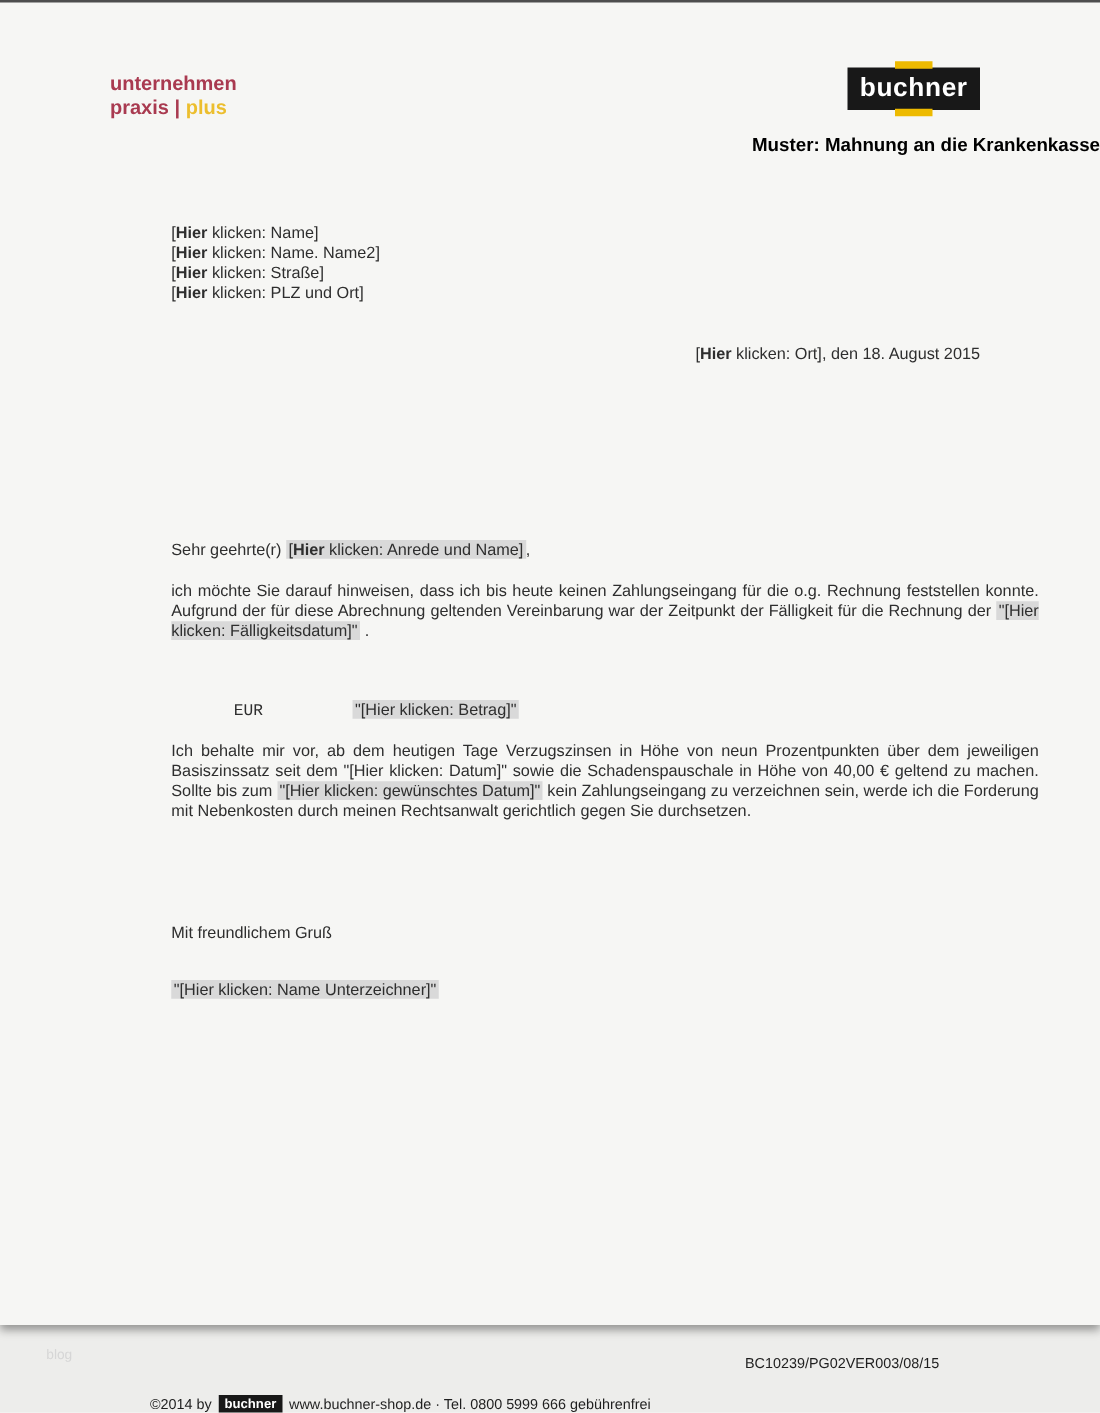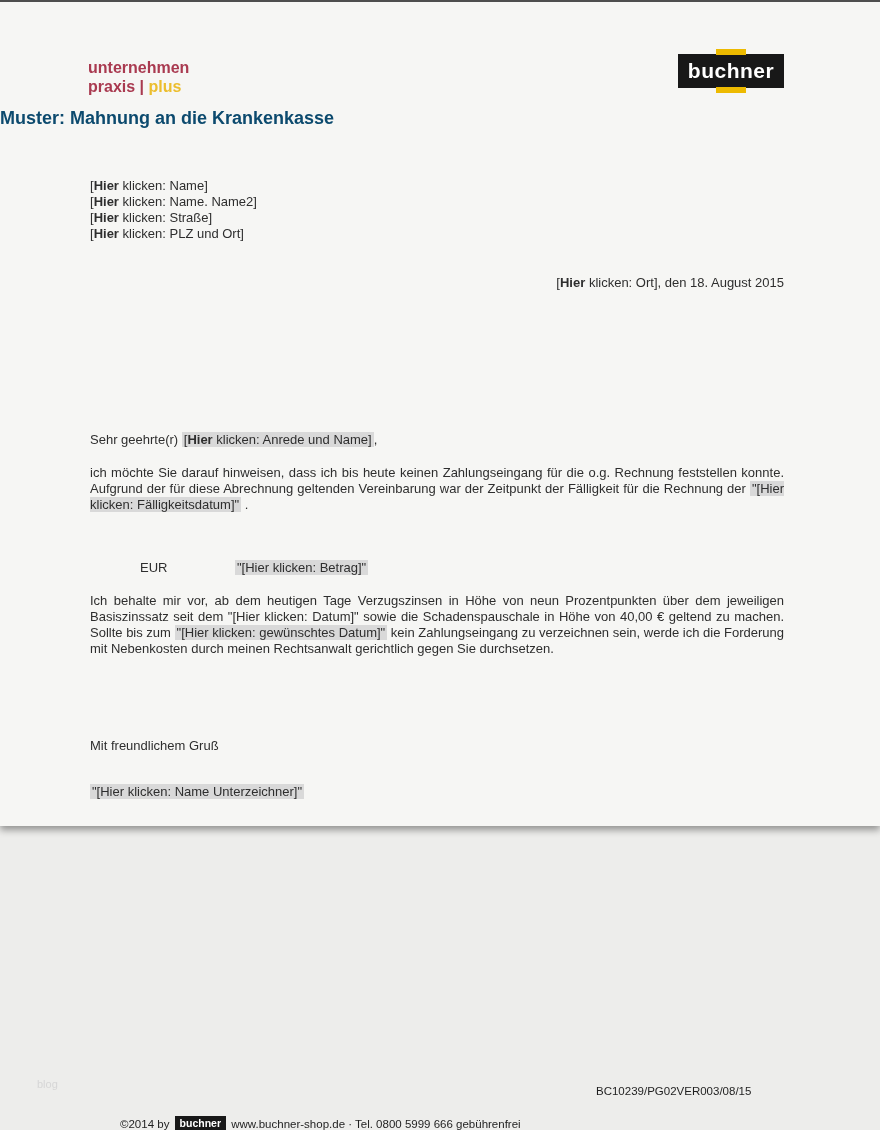--- a/index.html
+++ b/index.html
@@ -7,21 +7,21 @@
   body {
     position: relative;
     background: #ecedetc;
     background: #ededeb;
     font-family: "Liberation Sans", "DejaVu Sans", sans-serif;
     color: #2e2e2e;
     overflow: hidden;
   }
   .page {
     position: absolute; left: 0; top: 0;
-    width: 880px; height: 826px;
+    width: 880px; height: 1060px;
     background: #f6f6f4;
     border-top: 2px solid #4e4e4e;
     box-shadow: 0 4px 7px rgba(0,0,0,0.38);
     padding-left: 29px;
   }
   .b { font-weight: bold; }
   .ph { background: #d9d9d9; padding: 0 2px; }
 
   
   .logo-up {
@@ -39,35 +39,35 @@
   .buchner-logo .bl-text {
     color: #ffffff; font-weight: bold; font-size: 21px; letter-spacing: 0.5px;
   }
   .buchner-logo .tab {
     position: absolute; left: 38px; width: 30px; height: 6px; background: #edba00;
   }
   .buchner-logo .tab.top { top: -5px; }
   .buchner-logo .tab.bottom { bottom: -5px; }
   .title {
     position: absolute; left: 0; top: 106px; width: 880px;
-    text-align: left; font-size: 18px; font-weight: bold; color: #0c4a6e;
+    text-align: right; font-size: 15px; font-weight: bold; color: #000000;
   }
 
   
-  .txt { font-size: 13px; line-height: 16px; }
+  .txt { font-size: 13px; line-height: 16px; margin-left: 47px; }
   .recipient { position: absolute; left: 90px; top: 176px; }
   .dateline  { position: absolute; right: 96px; top: 273px; }
   .subject   { position: absolute; left: 90px; top: 335px; line-height: 16.5px; }
   .subject .vom { margin-left: 5px; }
   .salutation{ position: absolute; left: 90px; top: 430px; }
   .para { position: absolute; left: 90px; width: 694px; text-align: justify; }
   .p1 { top: 463px; }
   .amount-intro { position: absolute; left: 90px; top: 527px; }
   .amount-row { position: absolute; left: 90px; top: 558px; }
-  .amount-row .eur { display: inline-block; margin-left: 50px; width: 95px; }
+  .amount-row .eur { display: inline-block; margin-left: 50px; width: 95px; font-family: Liberation Mono, monospace; }
   .p2 { top: 591px; }
   .p3 { top: 671px; }
   .closing   { position: absolute; left: 90px; top: 736px; }
   .signature { position: absolute; left: 90px; top: 782px; }
 
   
   .watermark {
     position: absolute; left: 37px; top: 1076px;
     font-size: 11px; color: #d6d6d6;
   }

